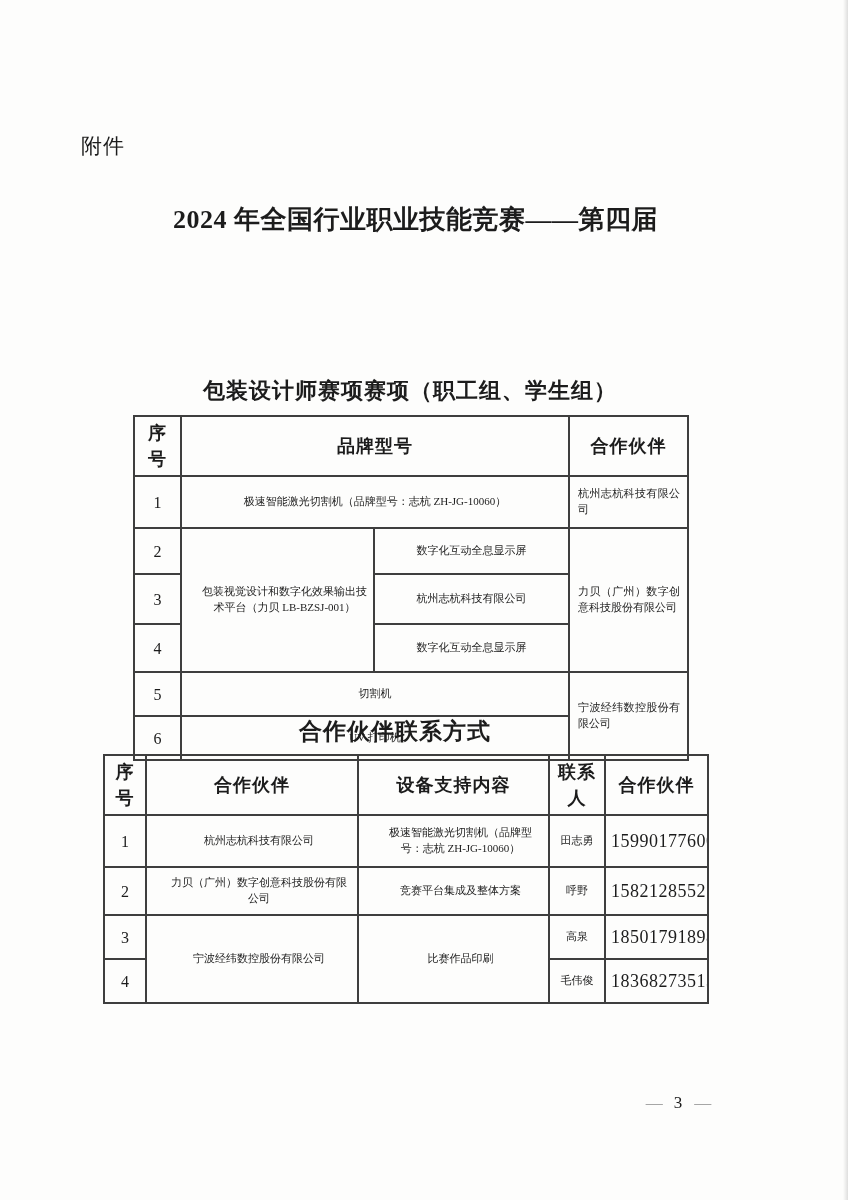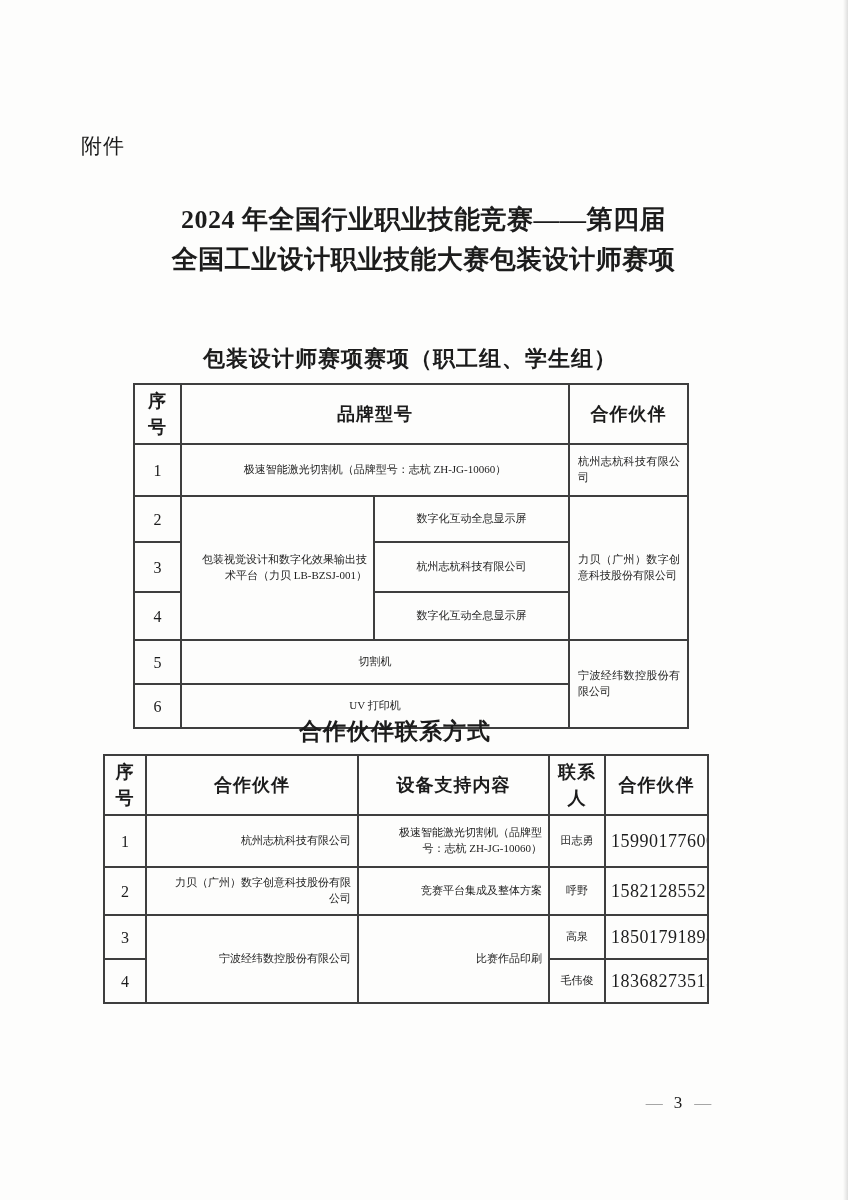--- a/index.html
+++ b/index.html
@@ -18,26 +18,26 @@
     position: absolute; top: 0; right: 0; width: 5px; height: 100%;
     background: linear-gradient(to right, rgba(0,0,0,0), rgba(0,0,0,0.12));
   }
 
   .attachment {
     position: absolute; left: 81px; top: 132px;
     font-size: 21px; letter-spacing: 1px;
   }
 
   .main-title {
-    position: absolute; left: 16px; top: 200px; width: 815px;
+    position: absolute; left: 8px; top: 200px; width: 815px;
     text-align: center; font-weight: bold;
     font-size: 26px; line-height: 40px; letter-spacing: 0.5px;
   }
 
-  .table1-wrap { position: absolute; left: 133px; top: 344px; width: 554px; }
+  .table1-wrap { position: absolute; left: 133px; top: 376px; width: 554px; }
   .table2-wrap { position: absolute; left: 103px; top: 716px; width: 584px; }
 
   .table-title {
     text-align: center; font-weight: bold; font-size: 22px;
     letter-spacing: 1px; margin-bottom: 9px;
   }
   .table2-wrap .table-title { font-size: 23px; margin-bottom: 7px; }
 
   table {
     border-collapse: collapse; table-layout: fixed; width: 100%;
@@ -46,42 +46,41 @@
     border: 2px solid #3e3e3e;
     font-size: 11px;
     text-align: center;
     vertical-align: middle;
     padding: 3px 5px;
     line-height: 1.45;
     overflow: hidden;
   }
   tr.head td { font-weight: bold; font-size: 18px; letter-spacing: 1px; }
   td.num { font-size: 16px; }
-  td.left { text-align: right; padding-left: 20px; padding-right: 6px; }
+  td.left { text-align: center; padding-left: 20px; padding-right: 6px; }
   td.just { text-align: justify; text-align-last: left; padding-left: 8px; padding-right: 7px; }
   td.phone { font-size: 18px; letter-spacing: 0.5px; }
 
   .footer {
     position: absolute; left: 633px; top: 1093px; width: 90px;
     text-align: center; font-size: 17px; color: #1c1c1c;
     white-space: nowrap;
   }
   .footer .dash { color: #979797; letter-spacing: -1px; }
   .footer .pg { padding: 0 12px; }
 </style>
 </head>
 <body>
 
 <div class="scan-edge"></div>
 
 <div class="attachment">附件</div>
 
 <div class="main-title">
   <div>2024 年全国行业职业技能竞赛——第四届</div>
-  <div>全国工业设计职业技能大赛包装设计师赛项</div>
 </div>
 
 <div class="table1-wrap">
   <div class="table-title">包装设计师赛项赛项（职工组、学生组）</div>
   <table>
     <colgroup>
       <col style="width:47px">
         <col style="width:193px">
         <col style="width:195px">
         <col style="width:119px">

